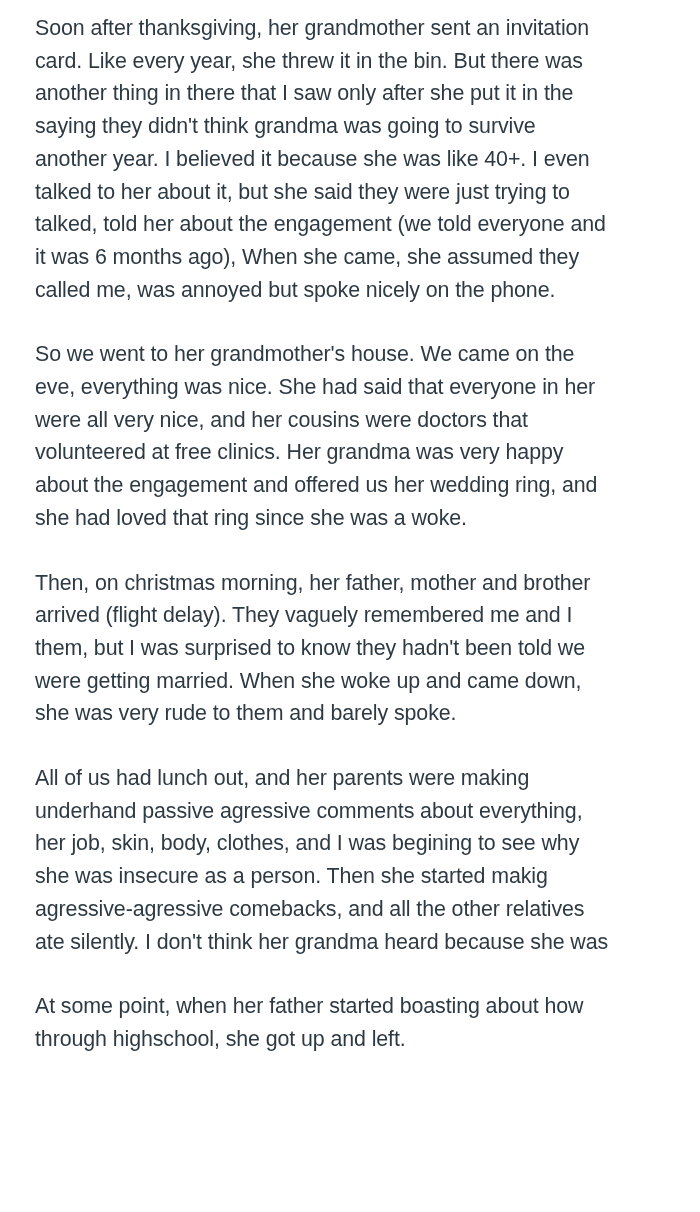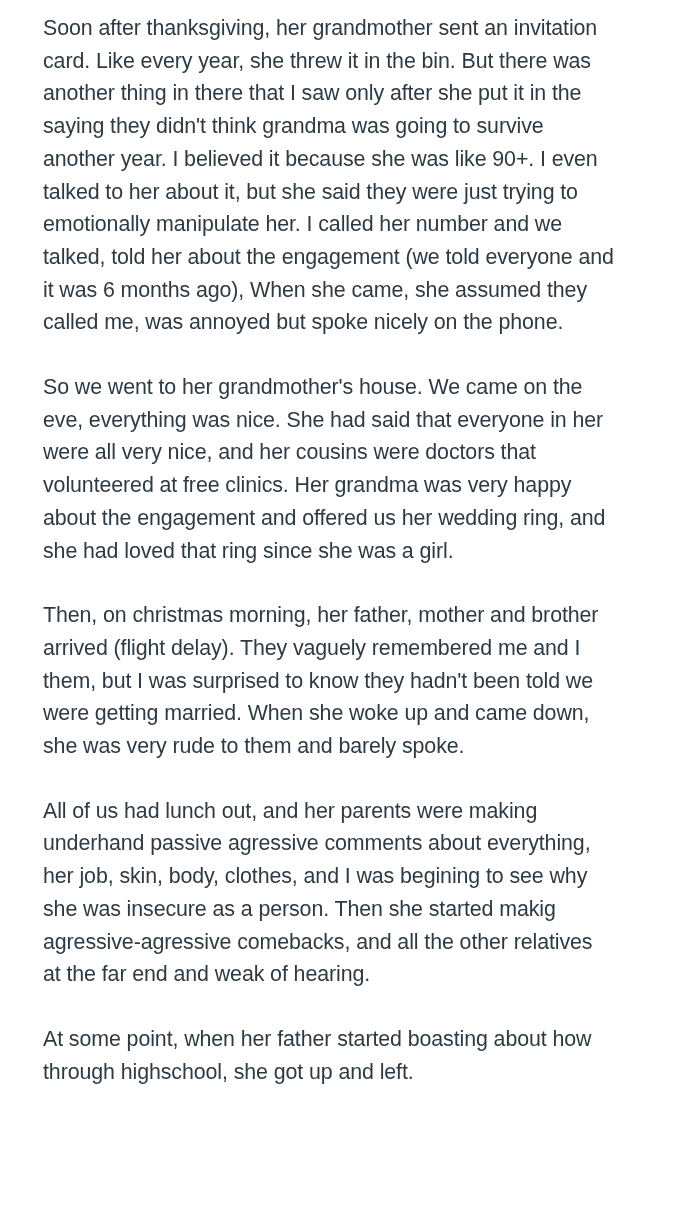--- a/index.html
+++ b/index.html
@@ -16,63 +16,62 @@
       box-sizing: border-box;
       width: 700px;
       padding: 12px 20px 0 27px;
       color: #2e3a43;
       font-family: "Liberation Sans", sans-serif;
       font-size: 21.4px;
       line-height: 32.7px;
       letter-spacing: -0.1px;
     }
     .para {
-      margin: 0 0 32px 16px;
+      margin: 0 0 32px 8px;
     }
     .line {
       display: block;
       white-space: nowrap;
     }
   </style>
 </head>
 <body>
 
 <div class="post">
   <p class="para">
     <span class="line">Soon after thanksgiving, her grandmother sent an invitation</span>
     <span class="line">card. Like every year, she threw it in the bin. But there was</span>
     <span class="line">another thing in there that I saw only after she put it in the</span>
     <span class="line">saying they didn't think grandma was going to survive</span>
-    <span class="line">another year. I believed it because she was like 90+. I even</span>
+    <span class="line">another year. I believed it because she was like 40+. I even</span>
     <span class="line">talked to her about it, but she said they were just trying to</span>
-    <span class="line">emotionally manipulate her. I called her number and we</span>
     <span class="line">talked, told her about the engagement (we told everyone and</span>
     <span class="line">it was 6 months ago), When she came, she assumed they</span>
     <span class="line">called me, was annoyed but spoke nicely on the phone.</span>
   </p>
   <p class="para">
     <span class="line">So we went to her grandmother's house. We came on the</span>
     <span class="line">eve, everything was nice. She had said that everyone in her</span>
     <span class="line">were all very nice, and her cousins were doctors that</span>
     <span class="line">volunteered at free clinics. Her grandma was very happy</span>
     <span class="line">about the engagement and offered us her wedding ring, and</span>
-    <span class="line">she had loved that ring since she was a girl.</span>
+    <span class="line">she had loved that ring since she was a woke.</span>
   </p>
   <p class="para">
     <span class="line">Then, on christmas morning, her father, mother and brother</span>
     <span class="line">arrived (flight delay). They vaguely remembered me and I</span>
     <span class="line">them, but I was surprised to know they hadn't been told we</span>
     <span class="line">were getting married. When she woke up and came down,</span>
     <span class="line">she was very rude to them and barely spoke.</span>
   </p>
   <p class="para">
     <span class="line">All of us had lunch out, and her parents were making</span>
     <span class="line">underhand passive agressive comments about everything,</span>
     <span class="line">her job, skin, body, clothes, and I was begining to see why</span>
     <span class="line">she was insecure as a person. Then she started makig</span>
     <span class="line">agressive-agressive comebacks, and all the other relatives</span>
-    <span class="line">at the far end and weak of hearing.</span>
+    <span class="line">ate silently. I don't think her grandma heard because she was</span>
   </p>
   <p class="para">
     <span class="line">At some point, when her father started boasting about how</span>
     <span class="line">through highschool, she got up and left.</span>
   </p>
 </div>
 
 </body></html>

